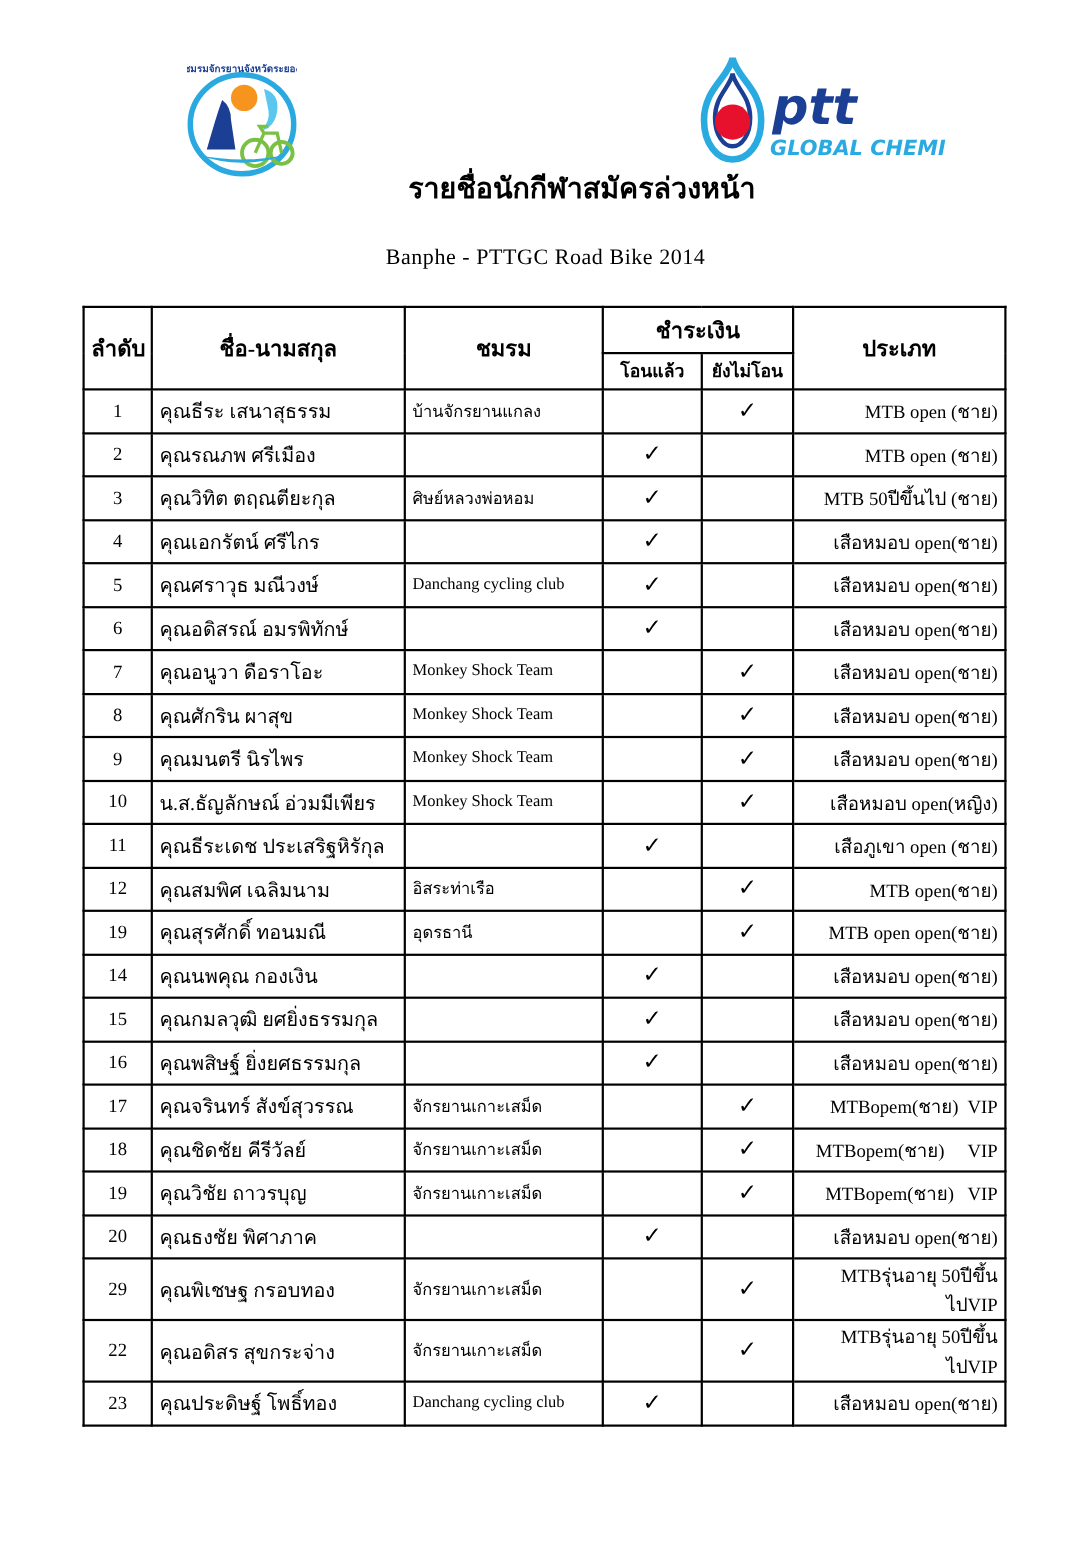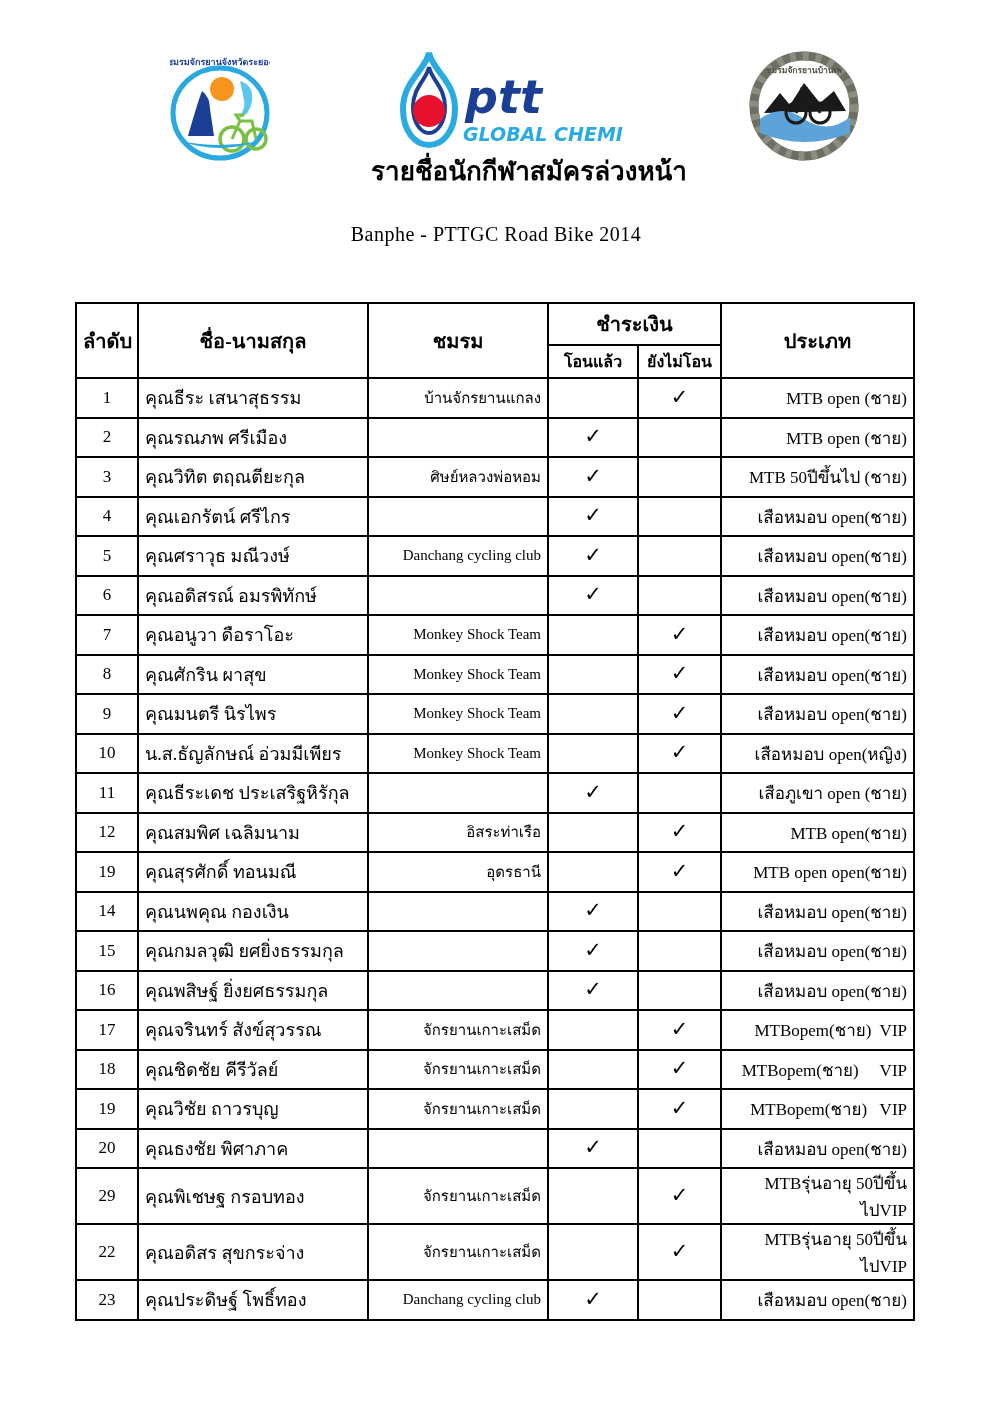--- a/index.html
+++ b/index.html
@@ -25,41 +25,40 @@
   .event-title{
     position:absolute;top:220px;left:0;width:100%;
     text-align:center;font-size:20px;font-weight:normal;line-height:28px;
     letter-spacing:0.5px;
   }
   
   table.reg{
     position:absolute;top:278px;left:75px;
     border-collapse:collapse;table-layout:fixed;
     width:838px;
-    margin-top:24px;
   }
   table.reg th,table.reg td{
     border:2px solid #000;
     padding:0 6px;
     overflow:hidden;
   }
   col.c-no{width:62px;}
   col.c-name{width:230px;}
   col.c-club{width:180px;}
   col.c-paid{width:90px;}
   col.c-unpaid{width:83px;}
   col.c-cat{width:193px;}
   thead th{font-weight:bold;text-align:center;}
   th.h-main{font-size:20px;height:44px;}
   th.h-pay{font-size:20px;height:40px;}
   th.h-sub{font-size:16px;height:31px;}
   tbody td{height:37.5px;font-size:18px;}
   td.cell-no{text-align:center;font-size:17px;font-family:"Liberation Serif",serif;}
   td.cell-name{text-align:left;padding-left:8px;}
-  td.cell-club{text-align:right;font-size:15px;}
+  td.cell-club{text-align:left;font-size:15px;}
   td.cell-check{text-align:center;}
   td.cell-category{text-align:right;padding-left:8px;font-size:17px;white-space:pre-wrap;}
   .check{
     font-family:"DejaVu Sans",sans-serif;
     font-weight:bold;font-size:21px;line-height:1;
   }
   
   .ptt-word{font-style:italic;font-weight:bold;font-family:"DejaVu Sans",sans-serif;}
 </style>
 </head>
@@ -87,32 +86,20 @@
       <svg width="228" height="110" viewBox="0 0 228 110">
         <path d="M34,2 C30,20 8,30 8,58 C8,80 20,94 34,94 C48,94 60,80 60,58 C60,30 38,20 34,2 Z" fill="#ffffff" stroke="#29abe2" stroke-width="6"></path>
         <path d="M34,16 C32,28 18,36 18,56 C18,72 26,82 34,82 C42,82 50,72 50,56 C50,36 36,28 34,16 Z" fill="#ffffff" stroke="#1b3f94" stroke-width="4"></path>
         <circle cx="34" cy="60" r="16" fill="#e8112d"></circle>
         <text x="70" y="62" class="ptt-word" font-size="46" fill="#1b3f94">ptt</text>
         <text x="68" y="90" class="ptt-word" font-size="19" fill="#29abe2">GLOBAL CHEMICAL</text>
       </svg>
     </div>
 
 
-    <div class="logo">
-      <svg width="112" height="110" viewBox="0 0 112 110">
-        <circle cx="56" cy="55" r="50" fill="#ffffff" stroke="#6b6f64" stroke-width="9"></circle>
-        <circle cx="56" cy="55" r="50" fill="none" stroke="#8a8d80" stroke-width="9" stroke-dasharray="6 7"></circle>
-        <path d="M16,62 l16,-20 l10,12 l14,-22 l16,20 l14,-12 l12,20 z" fill="#1a1a1a"></path>
-        <path d="M12,68 q22,-16 44,0 q24,16 46,-2 l0,16 q-46,18 -90,0 z" fill="#5ba3d9"></path>
-        <circle cx="48" cy="62" r="10" fill="none" stroke="#1a1a1a" stroke-width="3"></circle>
-        <circle cx="72" cy="62" r="10" fill="none" stroke="#1a1a1a" stroke-width="3"></circle>
-        <path d="M48,62 l8,-16 l10,2 l6,14 M56,46 l-2,-8 l6,0" fill="none" stroke="#1a1a1a" stroke-width="3"></path>
-        <text x="56" y="22" text-anchor="middle" font-size="8.5" fill="#4d5244" font-weight="bold">ชมรมจักรยานบ้านเพ</text>
-      </svg>
-    </div>
   </div>
 
   <div class="page-title">รายชื่อนักกีฬาสมัครล่วงหน้า</div>
   <div class="event-title">Banphe  - PTTGC   Road Bike 2014</div>
 
   <table class="reg">
     <colgroup>
       <col class="c-no">
         <col class="c-name">
         <col class="c-club">

